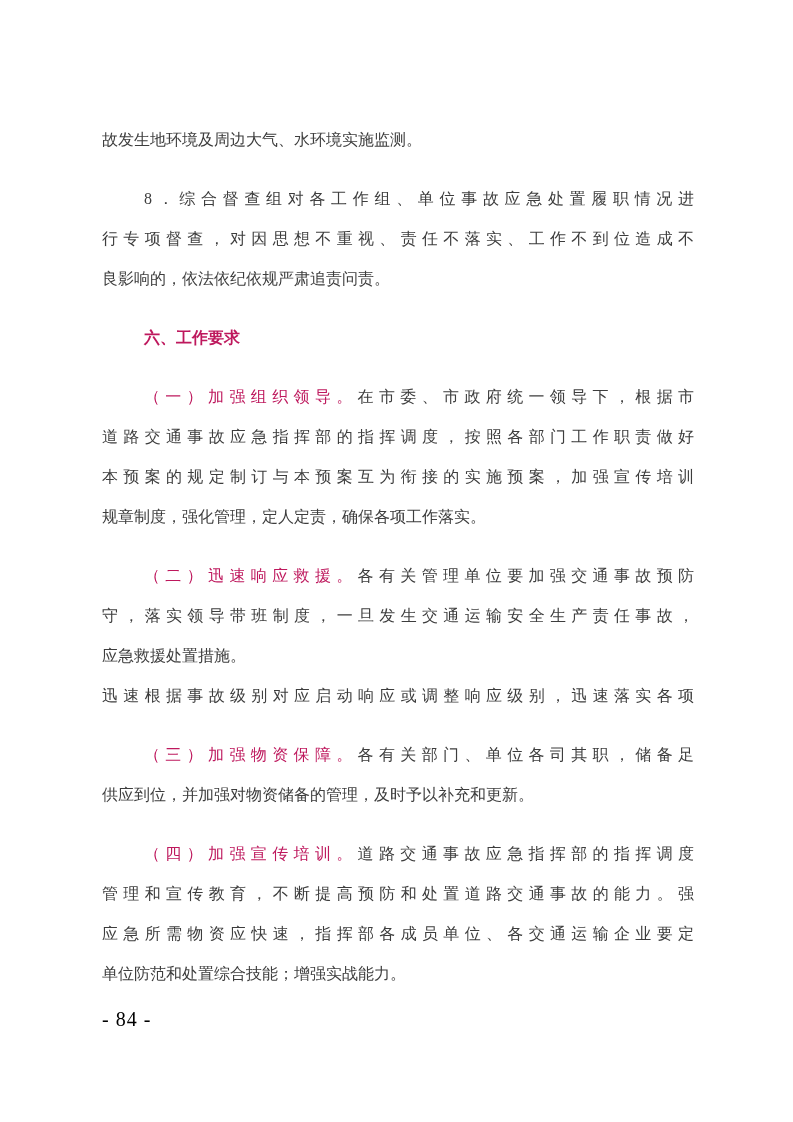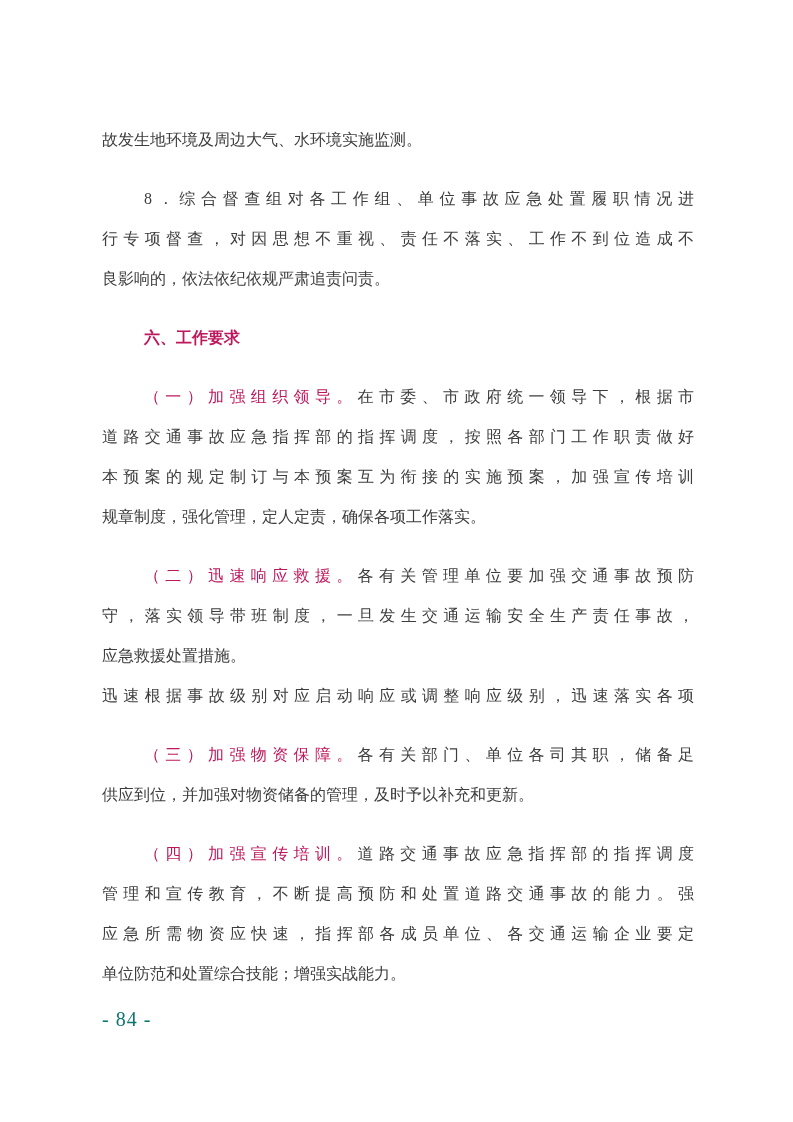--- a/index.html
+++ b/index.html
@@ -45,21 +45,21 @@
   .run-bold {
     font-weight: 400;
     color: #be185d;
   }
   .footer-page-number {
     position: absolute;
     left: 102px;
     top: 1008px;
     font-size: 20px;
     line-height: 22px;
-    color: #0f766e;
+    color: #000000;
     letter-spacing: 1px;
     font-family: "Liberation Serif", serif;
   }
 </style>
 </head>
 <body>
 
 <div class="page">
   <main class="content" id="doc-body">
       <div class="line"><span class="run">故发生地环境及周边大气、水环境实施监测。</span></div>

